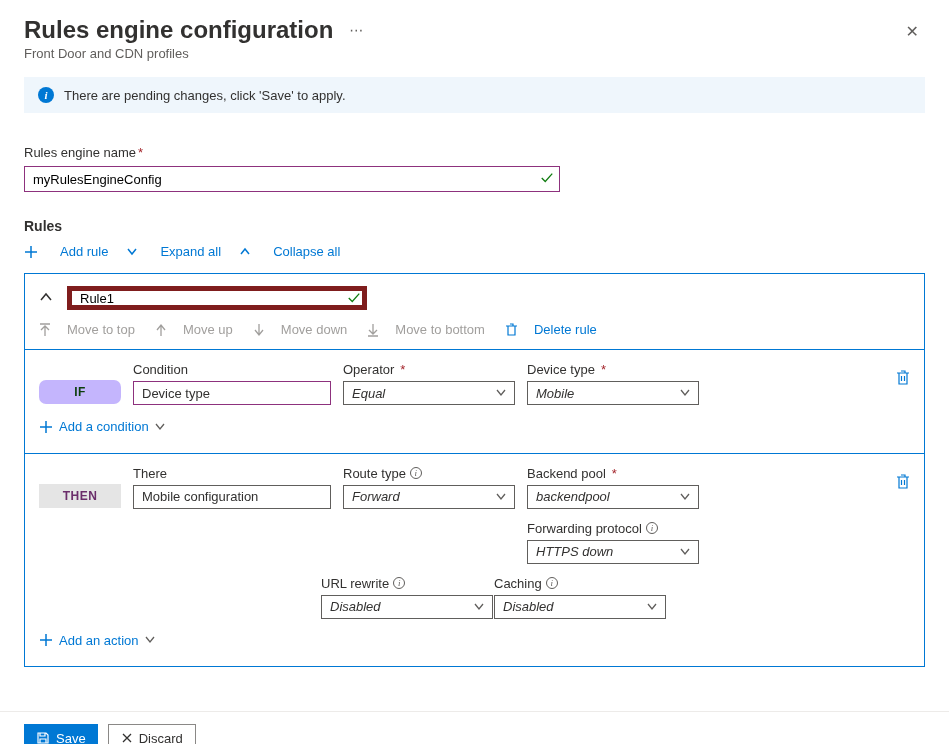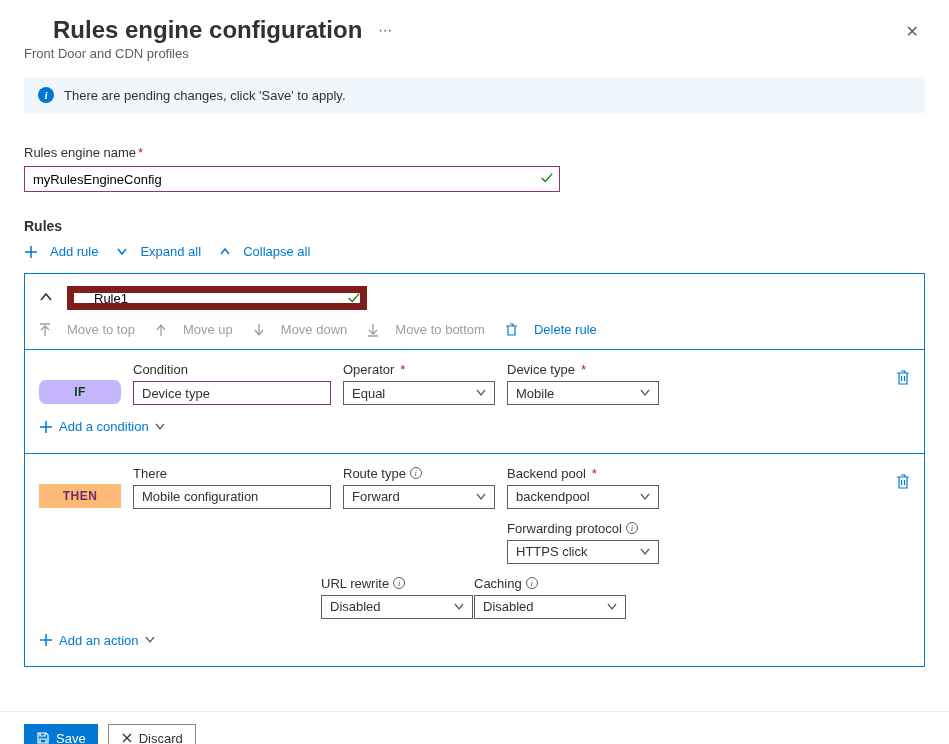--- a/index.html
+++ b/index.html
@@ -1,55 +1,55 @@
 <!DOCTYPE html>
 <html><head>
   <meta charset="utf-8">
   <style>
     * { box-sizing: border-box; margin: 0; padding: 0; }
     body { font-family: 'Segoe UI', Tahoma, sans-serif; font-size: 13px; color: #323130; background: #fff; width: 949px; }
     .page { padding: 16px 24px 0 24px; }
     .header-row { display: flex; align-items: flex-start; justify-content: space-between; }
     .title { font-size: 24px; font-weight: 600; color: #323130; }
-    .title-wrap { display: flex; align-items: center; gap: 16px; margin-left: 29px; }
+    .title-wrap { display: flex; align-items: center; gap: 16px; }
     .subtitle { font-size: 13px; color: #605e5c; margin-top: 2px; }
     .ellipsis { color: #605e5c; font-size: 14px; }
     .close-x { font-size: 16px; color: #605e5c; cursor: pointer; padding: 6px; }
     .info-bar { background: #eff6fc; padding: 10px 14px; margin-top: 16px; display: flex; align-items: center; gap: 10px; font-size: 13px; }
     .info-icon { width: 16px; height: 16px; background: #0078d4; border-radius: 50%; display: inline-flex; align-items: center; justify-content: center; color: #fff; font-size: 11px; font-weight: bold; font-style: italic; font-family: Georgia, serif; }
     .section-label { font-size: 13px; color: #323130; margin-top: 32px; display: block; }
     .req-star { color: #a4262c; margin-left: 2px; }
     .name-input-wrap { position: relative; width: 536px; margin-top: 6px; }
     .name-input { width: 100%; border: 1px solid #8d317d; height: 26px; padding: 0 26px 0 8px; font-size: 13px; outline: none; }
     .valid-check { position: absolute; right: 6px; top: 5px; color: #107c10; }
     .rules-head { font-size: 14px; font-weight: 600; margin-top: 26px; }
     .toolbar { display: flex; align-items: center; gap: 18px; margin-top: 10px; }
-    .tb-item { display: inline-flex; align-items: center; gap: 12px; color: #0078d4; cursor: pointer; font-size: 13px; }
+    .tb-item { display: inline-flex; align-items: center; gap: 22px; color: #0078d4; cursor: pointer; font-size: 13px; }
     .tb-item svg { display: block; }
     .rule-box { border: 1px solid #0078d4; margin-top: 14px; }
     .rule-header { padding: 12px 14px; display: flex; align-items: center; gap: 14px; }
     .rulename-wrap { position: relative; width: 300px; }
-    .rulename-input { width: 100%; border: 7px solid #7f1d1d; height: 24px; padding: 0 26px 0 20px; font-size: 13px; outline: none; }
+    .rulename-input { width: 100%; border: 5px solid #7f1d1d; height: 24px; padding: 0 26px 0 8px; font-size: 13px; outline: none; }
     .rule-actions { display: flex; align-items: center; gap: 20px; padding: 0 14px 12px 14px; font-size: 13px; }
     .ra-item { display: inline-flex; align-items: center; gap: 16px; color: #a19f9d; cursor: default; }
     .ra-item.active { color: #0078d4; cursor: pointer; }
     .block { border-top: 1px solid #0078d4; padding: 12px 14px 16px 14px; position: relative; }
     .block-row1 { display: flex; gap: 12px; align-items: flex-start; }
     .badge { width: 82px; height: 24px; display: flex; align-items: center; justify-content: center; font-weight: 600; font-size: 12px; margin-top: 18px; letter-spacing: 0.5px; }
     .badge.if { background: #c4b5fd; color: #0b3d0b; border-radius: 7px; }
-    .badge.then { background: #fdba74; color: #6b2e6b; }
+    .badge.then { background: #e5e5e5; color: #6b2e6b; }
     .field-col { display: flex; flex-direction: column; gap: 4px; }
     .field-lbl { font-size: 13px; color: #323130; display: flex; align-items: center; gap: 4px; }
     .info-i { width: 12px; height: 12px; border: 1px solid #605e5c; border-radius: 50%; display: inline-flex; align-items: center; justify-content: center; font-size: 9px; color: #605e5c; font-style: italic; font-family: Georgia, serif; }
     .textfield { border: 1px solid #605e5c; height: 24px; padding: 0 8px; font-size: 13px; display: flex; align-items: center; background: #fff; }
     .purple-border { border: 1px solid #8d317d; }
     .selectfield { border: 1px solid #605e5c; height: 24px; padding: 0 8px; font-size: 13px; display: flex; align-items: center; justify-content: space-between; cursor: pointer; background: #fff; }
     .chev { color: #605e5c; }
     .w200 { width: 198px; }
-    .w192 { width: 152px; }
+    .w192 { width: 172px; font-style: italic; }
     .add-link { display: inline-flex; align-items: center; gap: 6px; color: #0078d4; cursor: pointer; margin-top: 14px; font-size: 13px; }
     .del-icon { position: absolute; right: 14px; top: 20px; color: #0078d4; cursor: pointer; }
     .row2 { margin-top: 12px; display: flex; gap: 1px; }
     .spacer-badge { width: 82px; }
     .spacer200 { width: 198px; }
     .footer { border-top: 1px solid #edebe9; padding: 12px 24px; display: flex; gap: 10px; margin-top: 44px; }
     .btn-primary { background: #0078d4; color: #fff; border: none; height: 28px; padding: 0 12px; display: inline-flex; align-items: center; gap: 6px; font-size: 13px; cursor: pointer; }
     .btn-secondary { background: #fff; color: #323130; border: 1px solid #8a8886; height: 28px; padding: 0 12px; display: inline-flex; align-items: center; gap: 6px; font-size: 13px; cursor: pointer; }
     svg { display: inline-block; }
   </style>
@@ -238,21 +238,21 @@
             <span>backendpool</span>
             <svg class="chev" width="10" height="10">
                 <path d="M1 2 L5 7 L9 2" stroke="#605e5c" stroke-width="1.3" fill="none"></path>
               </svg>
           </div>
           <span class="field-lbl" style="margin-top:8px">
               <span>Forwarding protocol</span> 
               <span class="info-i">i</span>
             </span>
           <div class="selectfield w192">
-            <span>HTTPS click</span>
+            <span>HTTPS down</span>
             <svg class="chev" width="10" height="10">
                 <path d="M1 2 L5 7 L9 2" stroke="#605e5c" stroke-width="1.3" fill="none"></path>
               </svg>
           </div>
         </div>
       </div>
       <span class="del-icon">
         <svg width="14" height="16">
             <path d="M1 3 H13 M3 3 V14 H11 V3 M5 1 H9 V3 M5.5 6 V11 M8.5 6 V11" stroke="#0078d4" stroke-width="1.2" fill="none"></path>
           </svg>

